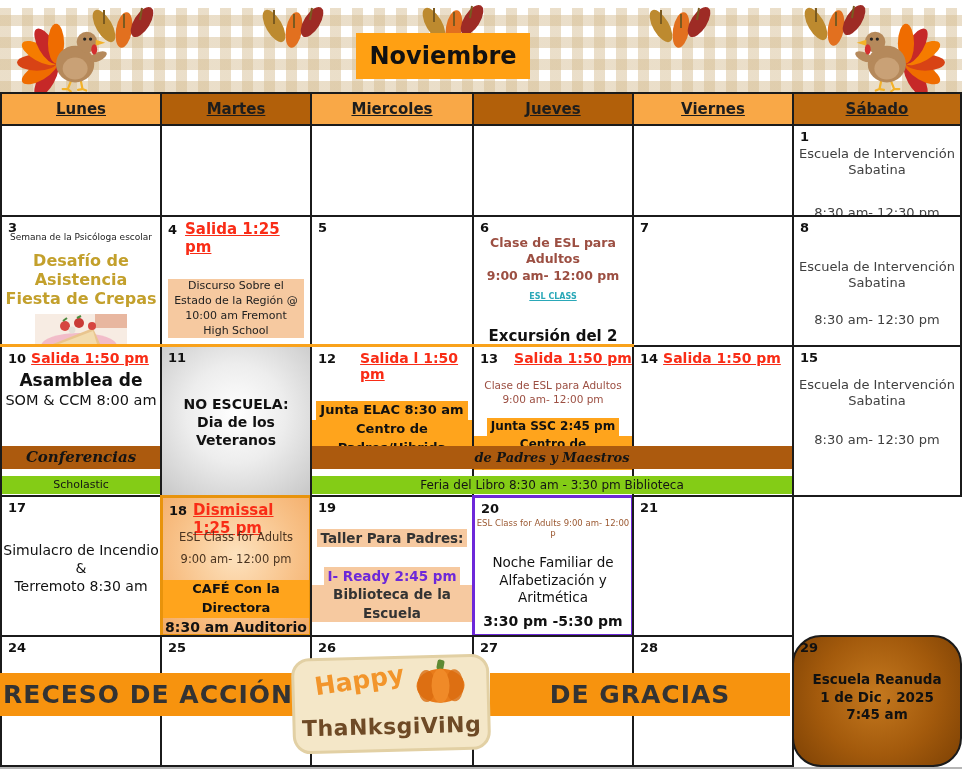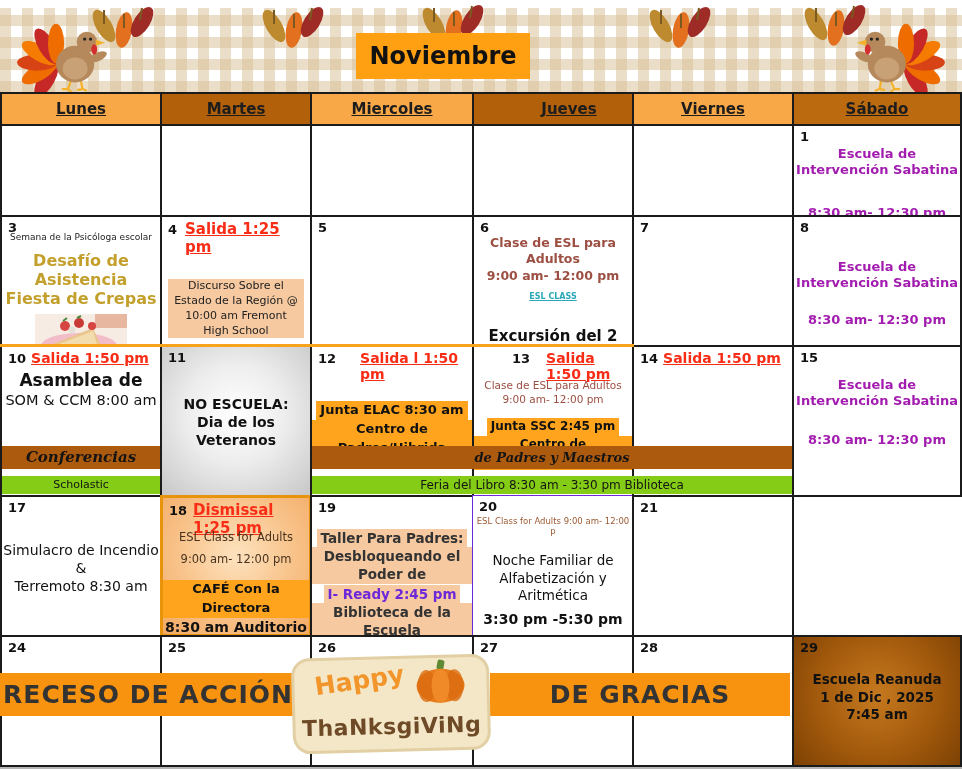--- a/index.html
+++ b/index.html
@@ -17,54 +17,54 @@
   .turkey{position:absolute;top:20px;width:132px;height:72px;z-index:2;}
   .turkey-left{left:4px;}
   .turkey-right{left:826px;transform:scaleX(-1);}
   .leaves{position:absolute;width:70px;height:50px;z-index:2;}
 
   
   .cell{position:absolute;background:#fff;border:2px solid #1b1b1b;box-sizing:border-box;}
   .hcell{position:absolute;border:2px solid #1b1b1b;box-sizing:border-box;text-align:center;
     font-weight:bold;font-size:15px;color:#1d1d1d;line-height:30px;z-index:2;}
   .c1{left:0;width:162px;} .c2{left:160px;width:152px;} .c3{left:310px;width:164px;}
-  .c4{left:472px;width:162px;padding-left:32px;} .c5{left:632px;width:162px;} .c6{left:792px;width:170px;}
+  .c4{left:472px;width:162px;} .c5{left:632px;width:162px;} .c6{left:792px;width:170px;}
   .rh{top:92px;height:34px;text-decoration:underline;} .r1{top:124px;height:93px;} .r2{top:215px;height:132px;}
   .r3{top:345px;height:152px;} .r4{top:495px;height:142px;} .r5{top:635px;height:132px;}
   .hdr-light{background:#F9A847;} .hdr-dark{background:#B2600A;} .hdr-sat{background:#BC6A10;}
 
   .num{position:absolute;top:3px;left:6px;font-weight:bold;font-size:13px;color:#111;z-index:2;}
   .cc{position:absolute;left:0;right:0;top:0;bottom:0;text-align:center;overflow:hidden;}
   .toprow{display:flex;align-items:baseline;gap:8px;padding:3px 0 0 6px;text-align:left;}
   .toprow .n{font-weight:bold;font-size:13px;color:#111;}
 
   .salida{color:#F92C16;font-weight:bold;font-size:14px;text-decoration:underline;}
-  .orangeTxt{display:block;color:#a21caf;font-size:13px;font-weight:700;line-height:1.25;}
+  .orangeTxt{display:block;color:#404040;font-size:13px;font-weight:400;line-height:1.25;}
   .goldTxt{display:block;color:#C3A02C;font-size:16px;font-weight:bold;line-height:1.2;}
   .maroon{display:block;color:#9C4F42;font-size:12.5px;line-height:1.3;}
   .tealLink{color:#2AA8B8;font-weight:bold;text-decoration:underline;cursor:pointer;}
   .hlOrange{display:inline-block;background:#FFA41C;color:#111;font-weight:bold;font-size:13px;
     padding:0 4px;line-height:1.45;}
   .hlPeach{display:inline-block;background:#F6C9A0;color:#222;font-size:11px;line-height:1.35;padding:0 3px;}
   .blackEvt{display:block;color:#111;line-height:1.3;}
 
   
   .strip-dark{position:absolute;background:#AC5A0E;z-index:4;color:#141414;
     font-family:"DejaVu Serif","Liberation Serif",serif;font-style:italic;font-weight:bold;
     text-align:center;}
   .strip-light{position:absolute;background:#84cc16;z-index:4;color:#141414;text-align:center;}
 
   .orange-line{position:absolute;left:0;top:344px;width:634px;height:3px;background:#F9A21B;z-index:3;}
 
   
   #cell11{background:radial-gradient(circle at 50% 45%, #ffffff 0%, #ededed 45%, #c7c7c7 100%);}
   #cell18{background:radial-gradient(circle at 50% 42%, #FDE2BE 0%, #F8C289 55%, #F3A963 100%);
     border:3px solid #E8930C;}
-  #cell20{border:1px solid #6d28d9;}
-  #cell29{background:radial-gradient(circle at 50% 45%, #C5791F 0%, #A35A0C 55%, #7D4104 100%);}
+  #cell20{border:3px solid #6d28d9;}
+  #cell29{background:radial-gradient(circle at 50% 45%, #C5791F 0%, #A35A0C 55%, #7D4104 100%);border-radius:29px;}
   #cell4{border-bottom:3px solid #F9A21B;}
 
   
   .w5-banner{position:absolute;top:673px;height:43px;background:#F7930E;z-index:5;
     color:#333;font-weight:bold;font-size:25px;text-align:center;line-height:43px;letter-spacing:1px;}
   #receso{left:0;width:296px;}
   #gracias{left:490px;width:300px;}
   #tg-logo{position:absolute;left:292px;top:656px;width:198px;height:96px;z-index:6;
     background:#F4E7C8;border:3px solid #E2D0A4;border-radius:18px;box-sizing:border-box;
     transform:rotate(-1.5deg);}
@@ -284,21 +284,21 @@
       <span style="display:block;margin-top:8px;font-size:11.5px;color:#4a3420">9:00 am- 12:00 pm</span>
       <span class="hlOrange" style="margin-top:14px">CAFÉ  Con  la Directora</span>
       <span class="blackEvt" style="font-weight:bold;font-size:14px">8:30 am  Auditorio</span>
       
     </div>
   </div>
   <div class="cell r4 c3">
     <span class="num">19</span>
     <div class="cc">
       <span class="hlPeach" style="margin-top:32px;font-weight:bold;font-size:13.5px;color:#333">Taller Para Padres:</span><br>
-      <span class="hlPeach" style="font-weight:bold;font-size:13.5px;color:#333">Desbloqueando el Poder de</span><br>
+      <br>
       <span class="hlPeach" style="font-weight:bold;font-size:13.5px;color:#6d28d9">I- Ready 2:45 pm</span><br>
       <span class="hlPeach" style="font-weight:bold;font-size:13.5px;color:#333">Biblioteca de la Escuela</span>
     </div>
   </div>
   <div class="cell r4 c4" id="cell20">
     <span class="num">20</span>
     <div class="cc">
       <span style="display:block;margin-top:20px;font-size:8.5px;color:#9C5A33">ESL Class for  Adults 9:00 am- 12:00 p</span>
       <span class="blackEvt" style="margin-top:16px;font-size:13.5px">Noche Familiar de</span>
       <span class="blackEvt" style="font-size:13.5px">Alfabetización y</span>

